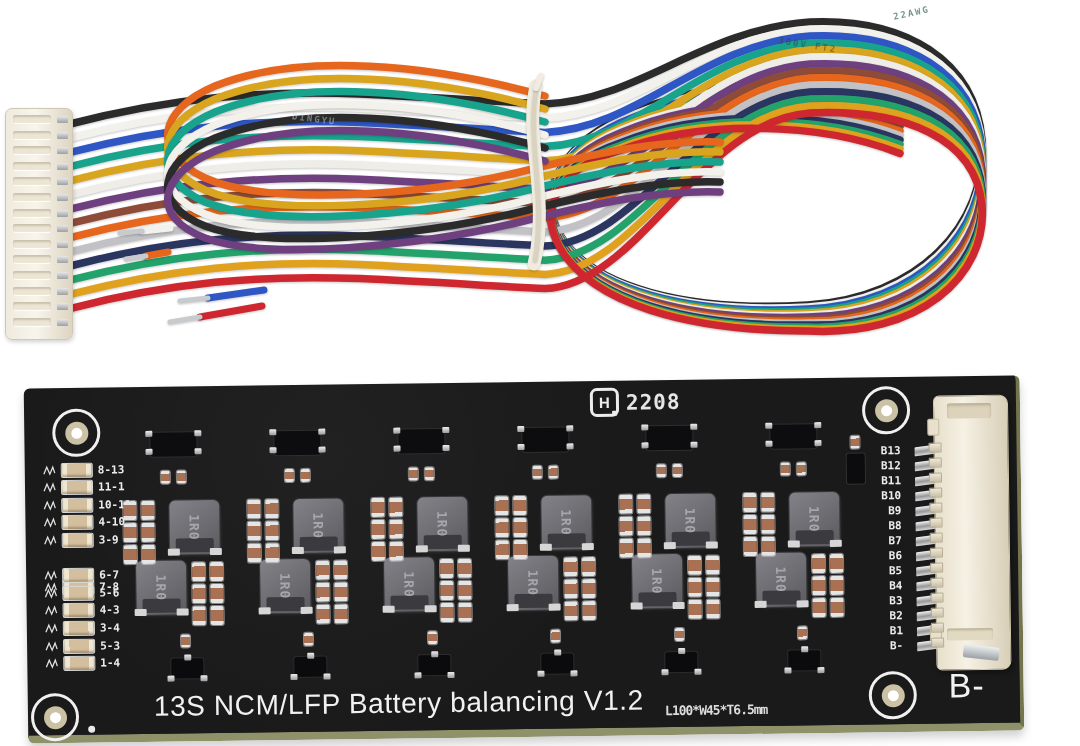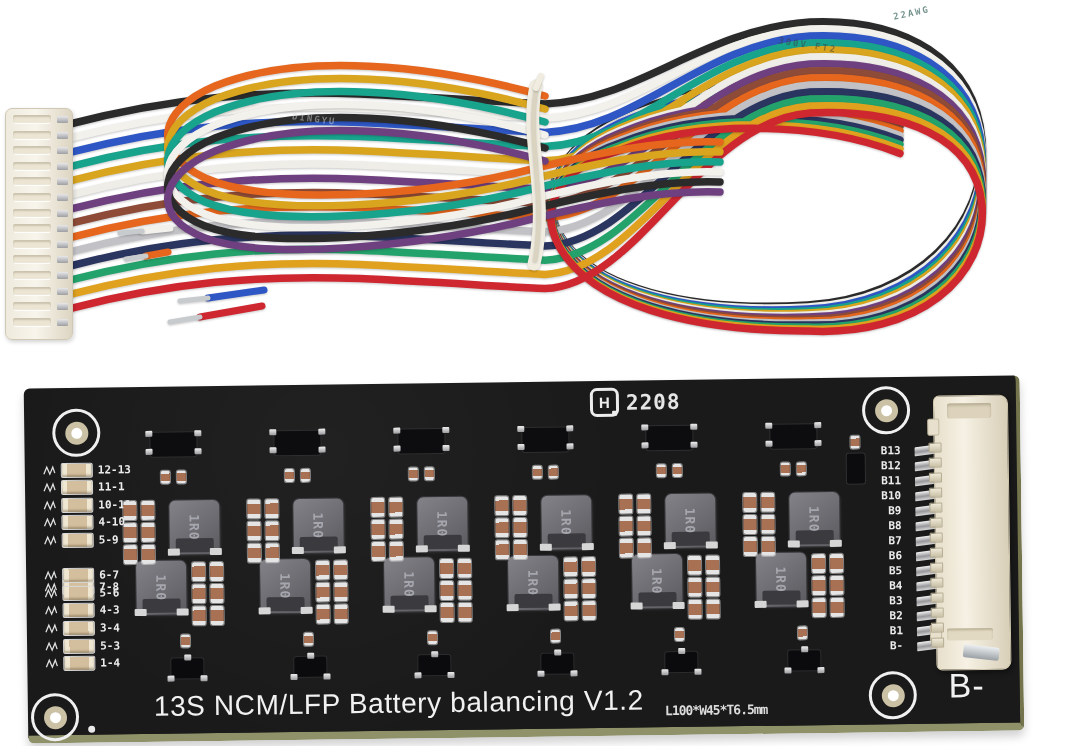--- a/index.html
+++ b/index.html
@@ -318,21 +318,21 @@
       </span>
       <span class="logocode">2208</span>
     </div>
 
     <div id="ledcol">
         <div class="ledrow" style="top: 75px;">
           <svg width="13" height="11" class="zig">
             <polyline points="1,9 4,2 7,9 10,2 12,8" fill="none" stroke="#dedede" stroke-width="1.3"></polyline>
           </svg>
           <div class="led"></div>
-          <span class="ledlabel">12-13</span>
+          <span class="ledlabel">8-13</span>
         </div>
         <div class="ledrow" style="top: 92.6px;">
           <svg width="13" height="11" class="zig">
             <polyline points="1,9 4,2 7,9 10,2 12,8" fill="none" stroke="#dedede" stroke-width="1.3"></polyline>
           </svg>
           <div class="led"></div>
           <span class="ledlabel">11-1</span>
         </div>
         <div class="ledrow" style="top: 110.2px;">
           <svg width="13" height="11" class="zig">
@@ -346,21 +346,21 @@
             <polyline points="1,9 4,2 7,9 10,2 12,8" fill="none" stroke="#dedede" stroke-width="1.3"></polyline>
           </svg>
           <div class="led"></div>
           <span class="ledlabel">4-10</span>
         </div>
         <div class="ledrow" style="top: 145.4px;">
           <svg width="13" height="11" class="zig">
             <polyline points="1,9 4,2 7,9 10,2 12,8" fill="none" stroke="#dedede" stroke-width="1.3"></polyline>
           </svg>
           <div class="led"></div>
-          <span class="ledlabel">5-9</span>
+          <span class="ledlabel">3-9</span>
         </div>
         <div class="ledrow" style="top: 156px; margin-top: 36px;">
           <svg width="13" height="11" class="zig">
             <polyline points="1,9 4,2 7,9 10,2 12,8" fill="none" stroke="#dedede" stroke-width="1.3"></polyline>
           </svg>
           <div class="led"></div>
           <span class="ledlabel">7-8</span>
         </div>
         <div class="ledrow" style="top: 180.6px;">
           <svg width="13" height="11" class="zig">

